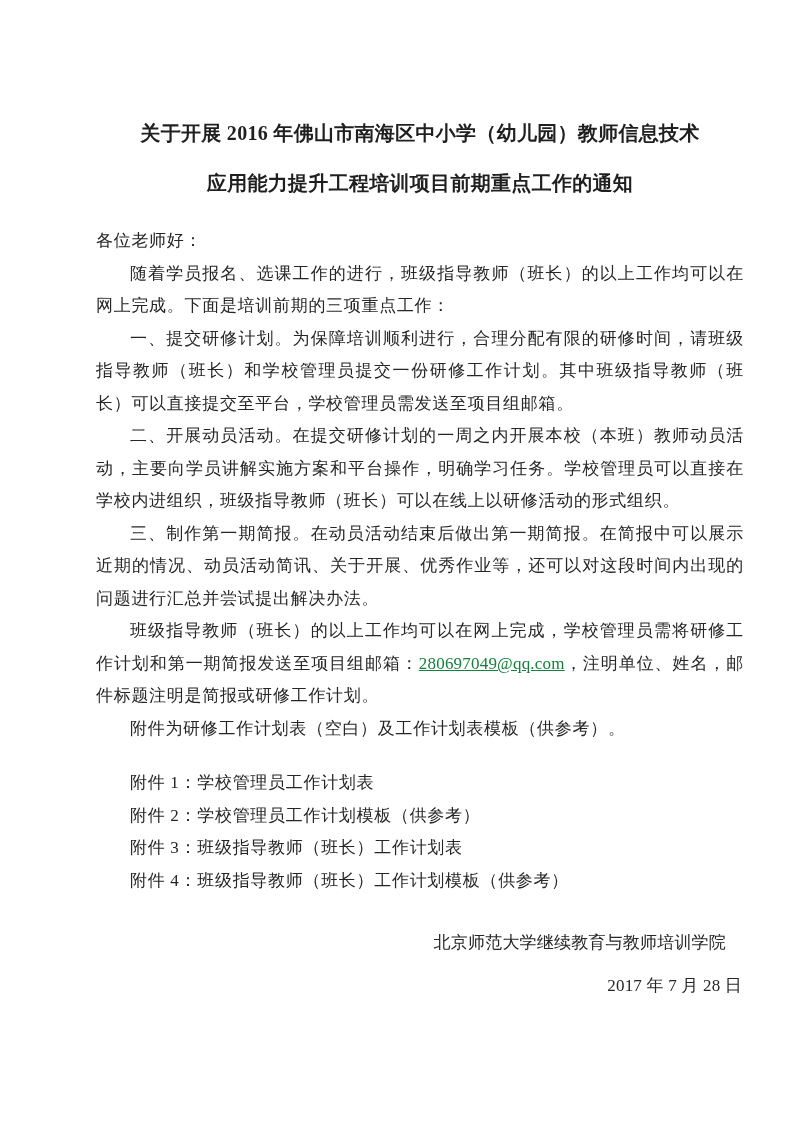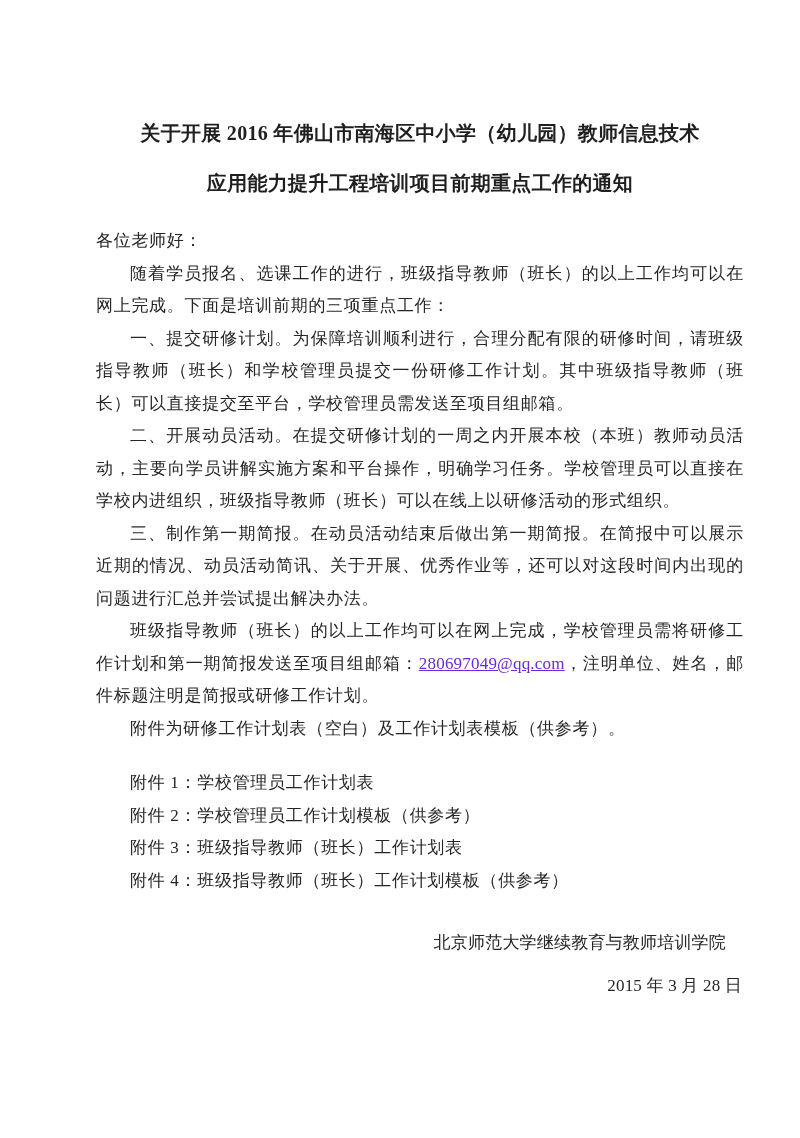--- a/index.html
+++ b/index.html
@@ -81,30 +81,30 @@
     <p>各位老师好：</p>
 
     <p class="indent">随着学员报名、选课工作的进行，班级指导教师（班长）的以上工作均可以在网上完成。下面是培训前期的三项重点工作：</p>
 
     <p class="indent">一、提交研修计划。为保障培训顺利进行，合理分配有限的研修时间，请班级指导教师（班长）和学校管理员提交一份研修工作计划。其中班级指导教师（班长）可以直接提交至平台，学校管理员需发送至项目组邮箱。</p>
 
     <p class="indent">二、开展动员活动。在提交研修计划的一周之内开展本校（本班）教师动员活动，主要向学员讲解实施方案和平台操作，明确学习任务。学校管理员可以直接在学校内进组织，班级指导教师（班长）可以在线上以研修活动的形式组织。</p>
 
     <p class="indent">三、制作第一期简报。在动员活动结束后做出第一期简报。在简报中可以展示近期的情况、动员活动简讯、关于开展、优秀作业等，还可以对这段时间内出现的问题进行汇总并尝试提出解决办法。</p>
 
-    <p class="indent"><span>班级指导教师（班长）的以上工作均可以在网上完成，学校管理员需将研修工作计划和第一期简报发送至项目组邮箱：</span><span class="email-link" style="color: #6d28d9;">280697049@qq.com</span><span>，注明单位、姓名，邮件标题注明是简报或研修工作计划。</span></p>
+    <p class="indent"><span>班级指导教师（班长）的以上工作均可以在网上完成，学校管理员需将研修工作计划和第一期简报发送至项目组邮箱：</span><span class="email-link" style="color: #15803d;">280697049@qq.com</span><span>，注明单位、姓名，邮件标题注明是简报或研修工作计划。</span></p>
 
     <p class="indent">附件为研修工作计划表（空白）及工作计划表模板（供参考）。</p>
   </div>
 
   <div class="attachments">
     <p>附件 1：学校管理员工作计划表</p>
     <p>附件 2：学校管理员工作计划模板（供参考）</p>
     <p>附件 3：班级指导教师（班长）工作计划表</p>
     <p>附件 4：班级指导教师（班长）工作计划模板（供参考）</p>
   </div>
 
   <div class="signature-block">
     <p class="signature">北京师范大学继续教育与教师培训学院</p>
-    <p class="date">2015 年 3 月 28 日</p>
+    <p class="date">2017 年 7 月 28 日</p>
   </div>
 
 </div>
 
 </body></html>

